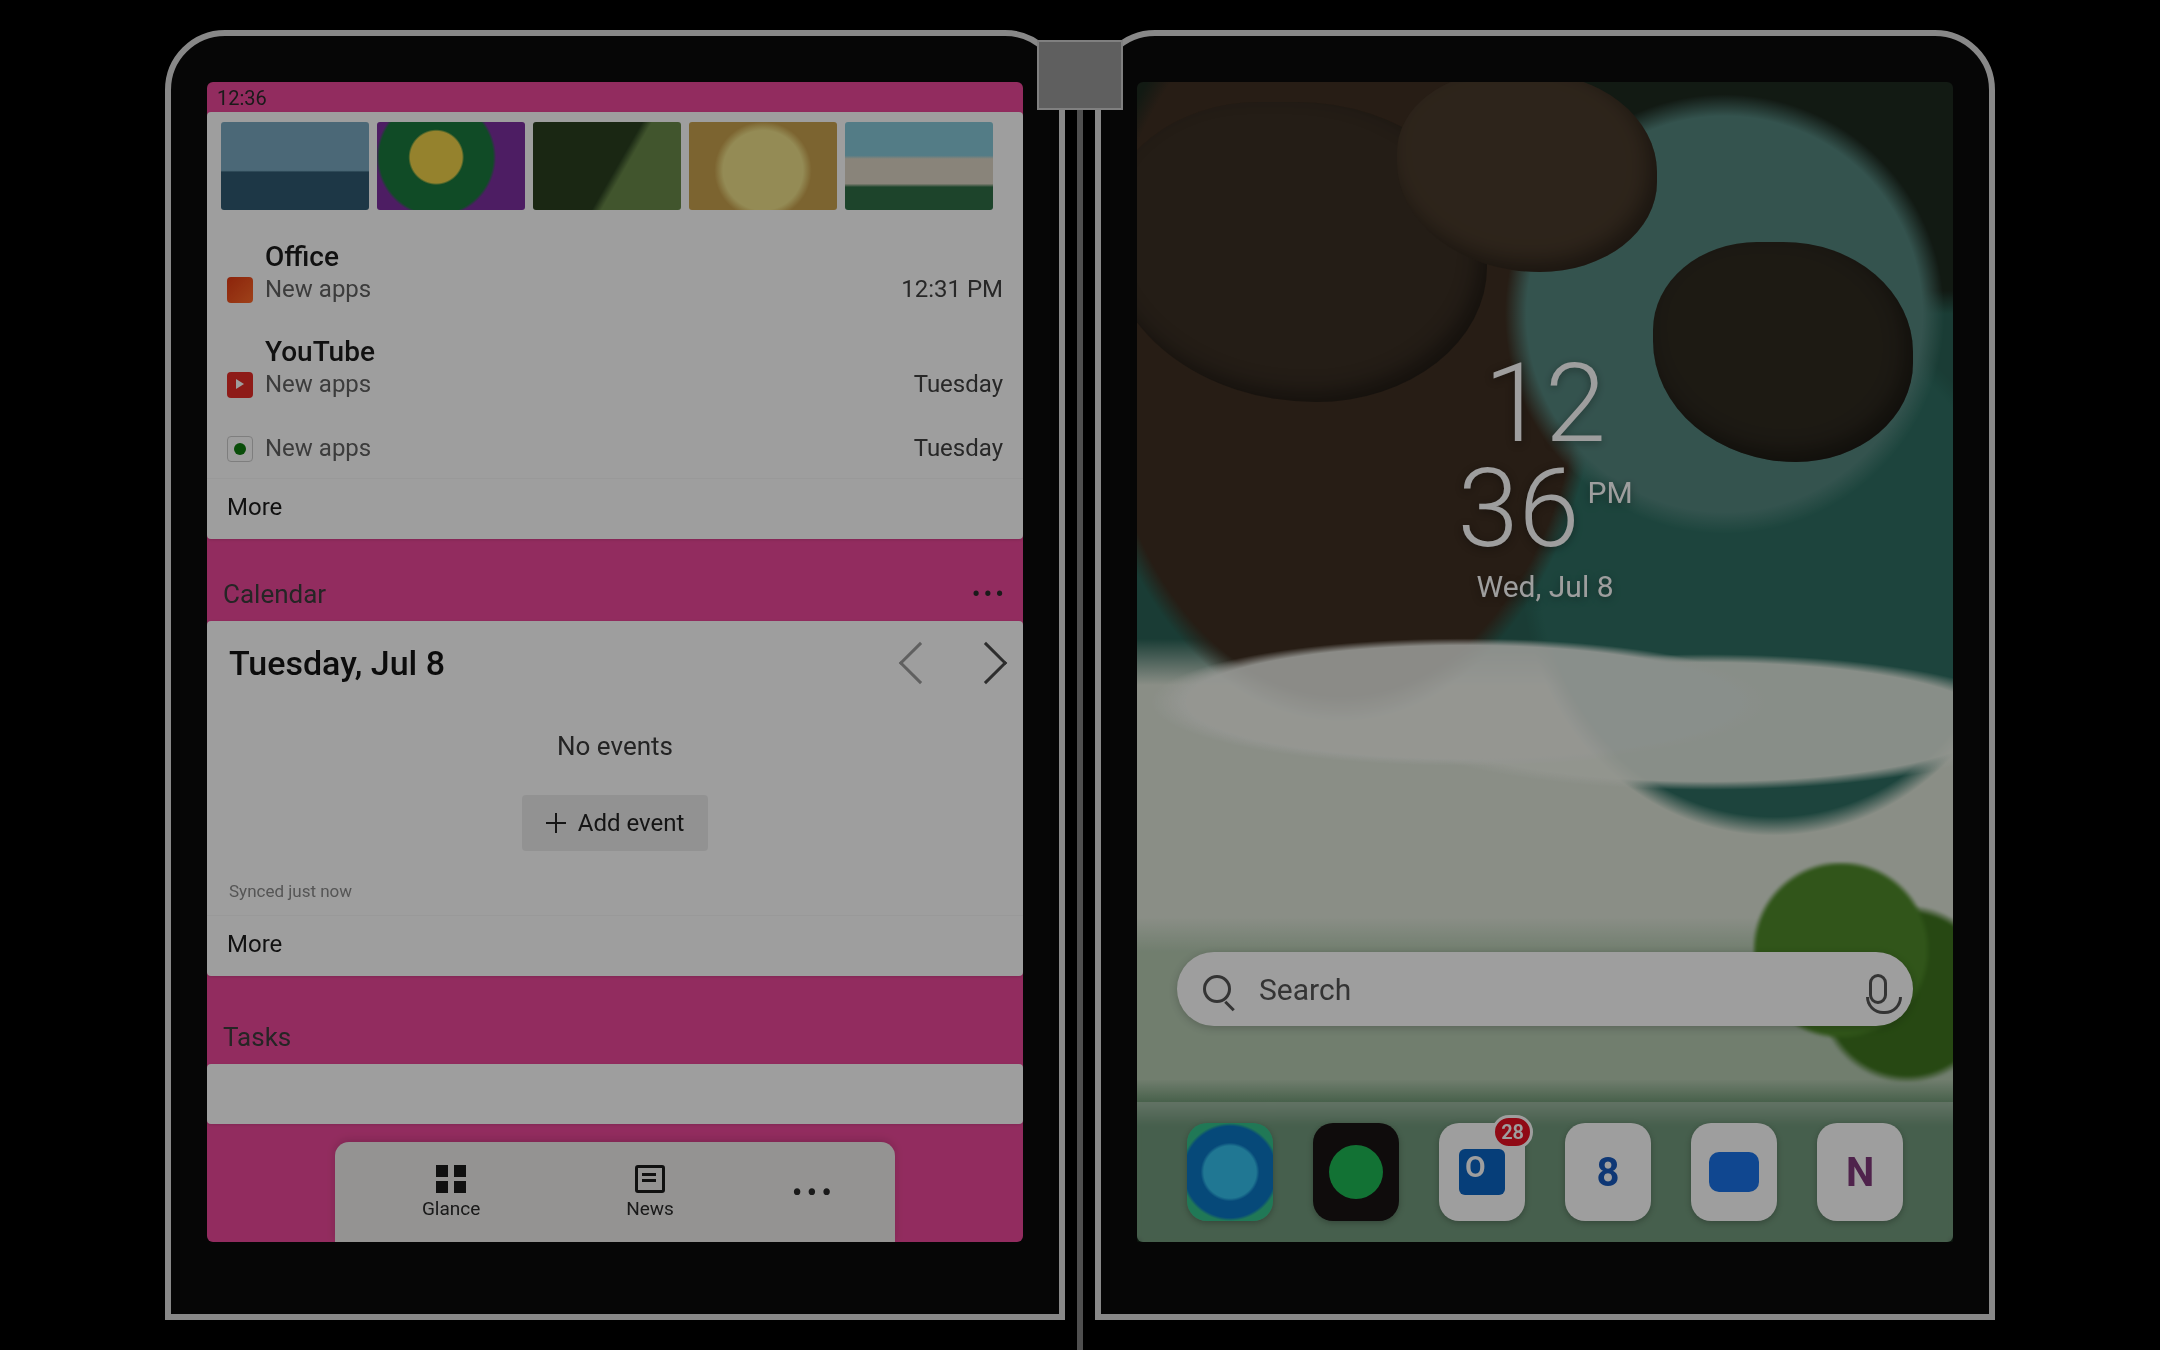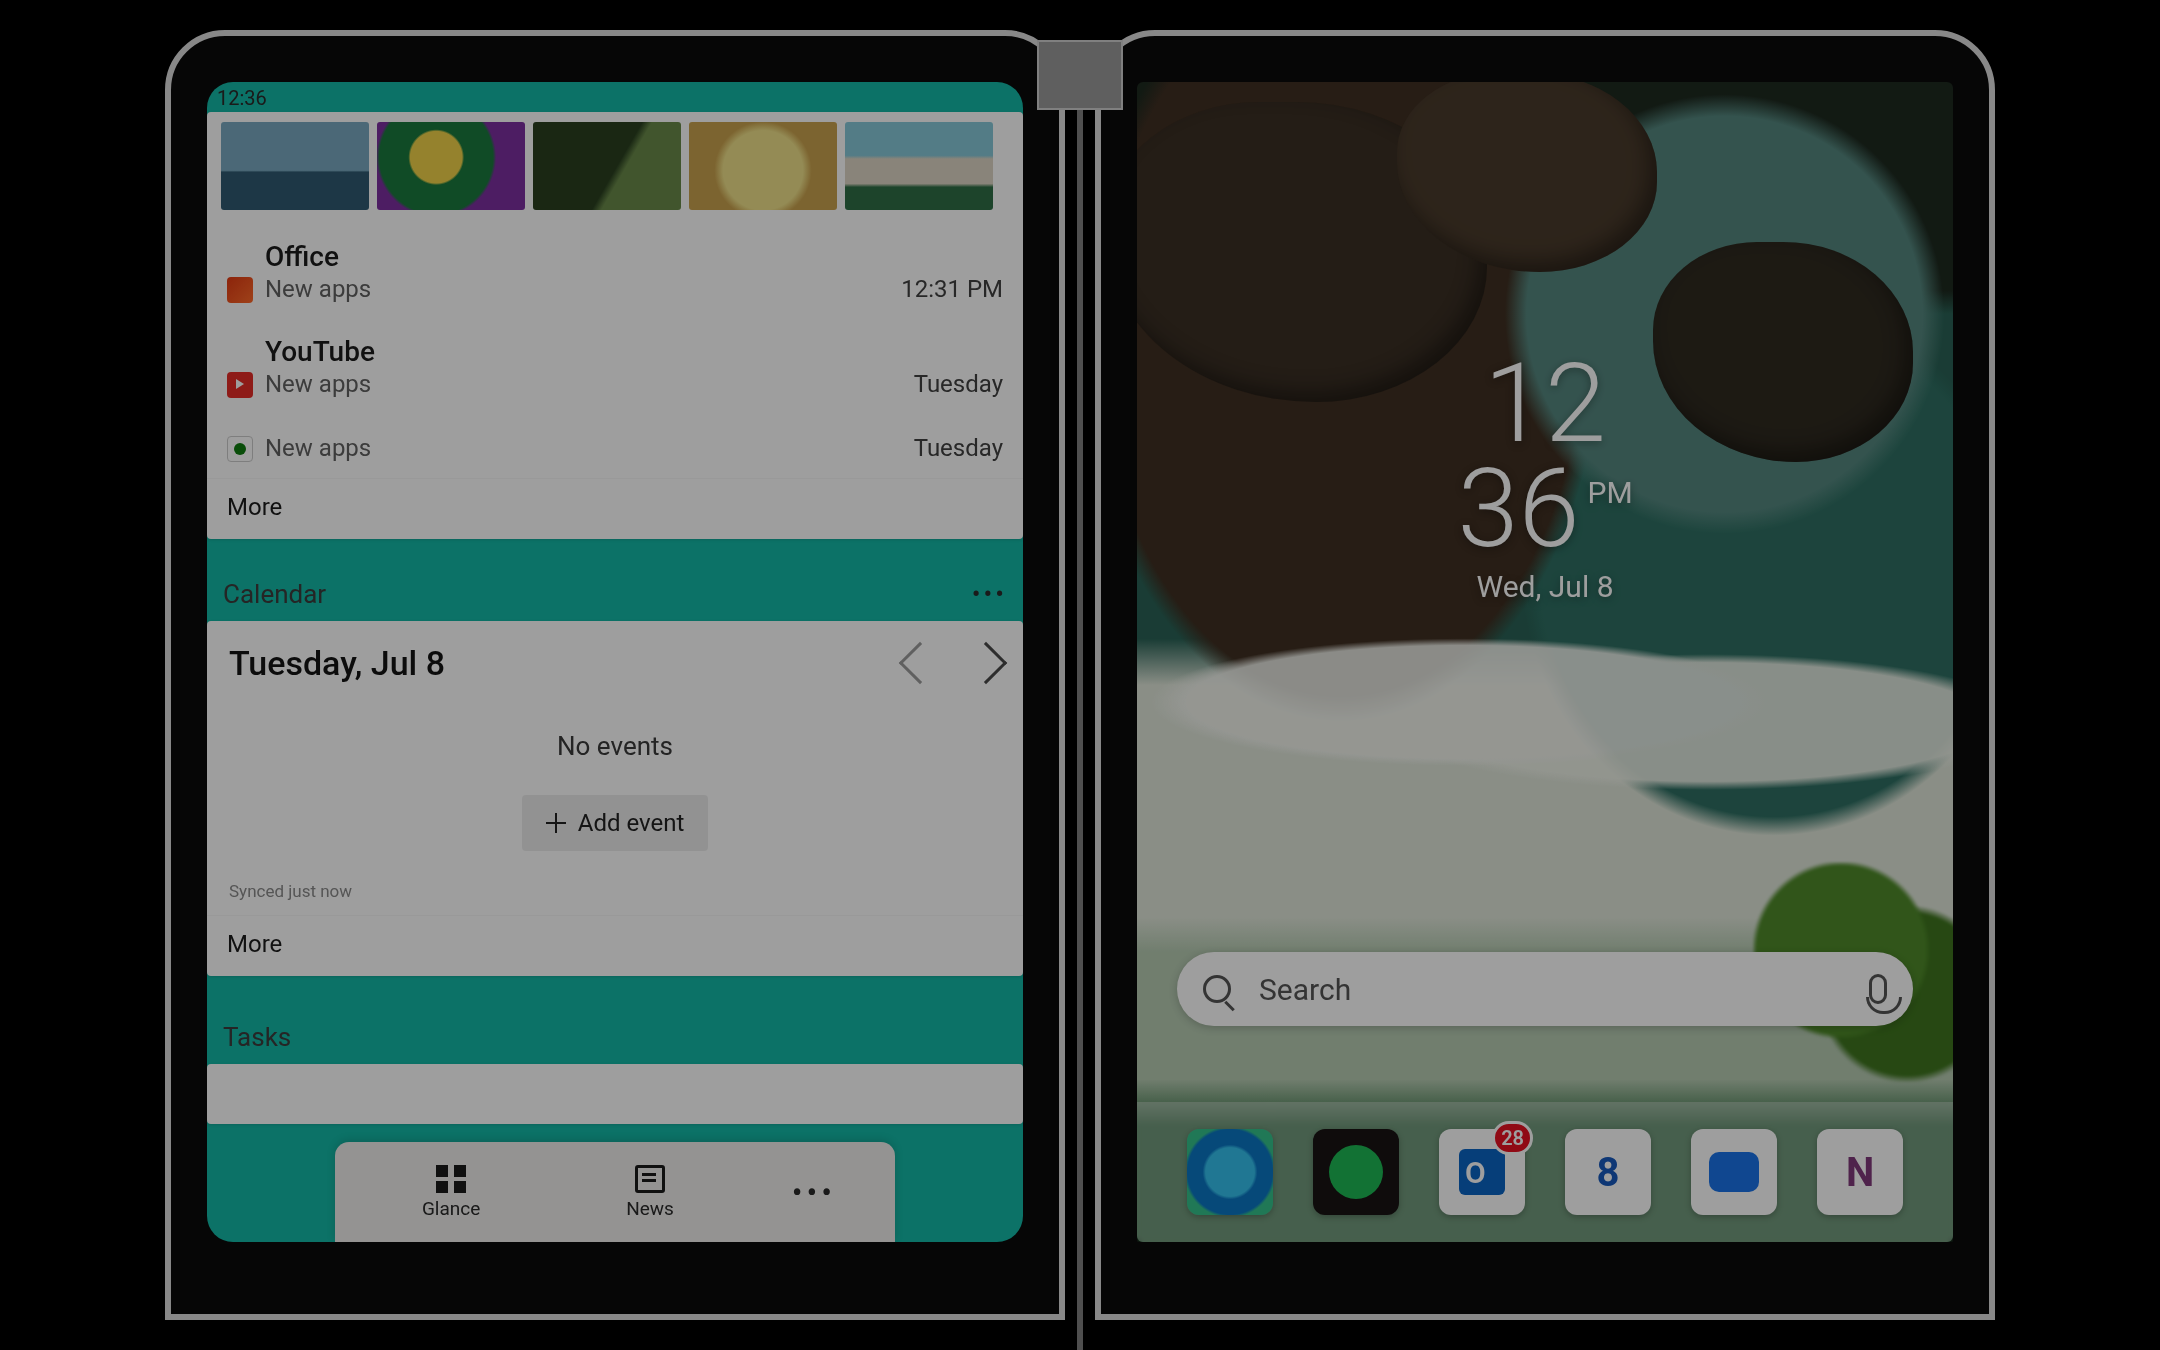--- a/index.html
+++ b/index.html
@@ -90,21 +90,21 @@
   }
   .camera {
     position: absolute;
     top: 78px; left: 56%;
     width: 28px; height: 28px;
     background: radial-gradient(circle at 40% 40%, #222 0 40%, #000 42% 100%);
     border-radius: 50%;
   }
 
   
-  .left-screen { background: #14b8a6; border-radius: 26px; }
+  .left-screen { background: #ec4899; }
   .status-bar {
     height: 30px;
     padding: 4px 10px;
     font-size: 20px;
     color: #2b2b2b;
   }
 
   .card {
     background: #fff;
     border-radius: 4px;
@@ -292,21 +292,21 @@
 
   .dock {
     position:absolute; left:0; right:0; bottom:0;
     height:140px;
     background: rgba(240,240,240,.35);
     backdrop-filter: blur(2px);
     display:flex; align-items:center; justify-content:center; gap:40px;
     padding: 0 30px;
   }
   .dock-ic {
-    width:86px;height:86px;border-radius:12px;background:#fff;
+    width:86px;height:98px;border-radius:20px;background:#fff;
     position:relative; display:flex;align-items:center;justify-content:center;
     box-shadow: 0 2px 6px rgba(0,0,0,.25);
   }
   .dock-ic.edge{background:radial-gradient(circle at 50% 50%,#34c1ed 0 40%,#0b76c4 45% 70%,#35c28c 75% 100%);}
   .dock-ic.spotify{background:#191414;}
   .dock-ic.spotify::after{content:"";width:54px;height:54px;border-radius:50%;background:#1db954;}
   .dock-ic.outlook::after{content:"";width:46px;height:46px;background:#0a64c4;border-radius:6px;}
   .dock-ic.outlook::before{content:"O";position:absolute;color:#fff;font-size:30px;font-weight:600;left:26px;top:26px;z-index:2;}
   .dock-ic.calendar::after{content:"8";color:#185abd;font-size:40px;font-weight:700;}
   .dock-ic.messages::after{content:"";width:50px;height:40px;background:#1a73e8;border-radius:10px;}

